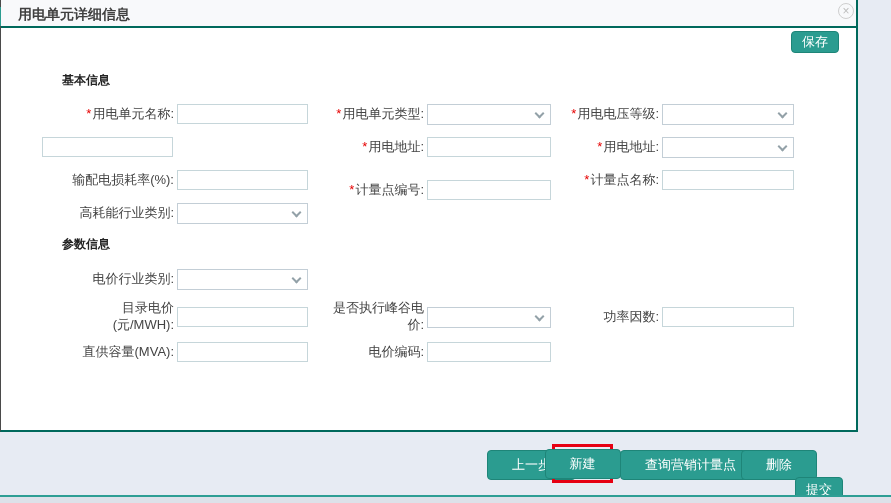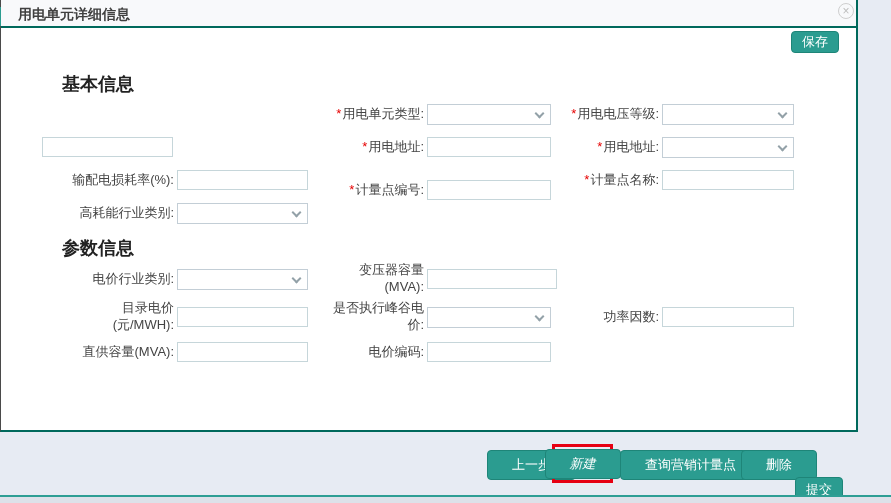--- a/index.html
+++ b/index.html
@@ -14,54 +14,58 @@
   .left-accent { position:absolute; left:0; top:7px; width:8px; height:19px; background:#2b9c90; }
 
   .close { position:absolute; left:838px; top:3px; width:16px; height:16px; border:1px solid #cfcfcf;
            border-radius:50%; color:#bdbdbd; font-size:12px; line-height:14px; text-align:center; cursor:pointer; }
 
   .tbtn { position:absolute; background:#2b9c90; color:#fff; font-size:13px; border:1px solid #1e8578;
           border-radius:4px; height:30px; padding:0 24px; display:flex; align-items:center;
           justify-content:center; cursor:pointer; white-space:nowrap; }
   .save { left:791px; top:31px; height:22px; padding:0 10px; }
 
-  .sect { position:absolute; font-size:18px; font-weight:bold; color:#222; }
+  .sect { position:absolute; font-size:12px; font-weight:bold; color:#222; }
 
   .f { position:absolute; display:flex; align-items:center; height:22px; }
   .f.tall { height:34px; }
   .lab { text-align:right; font-size:13px; color:#444; padding-right:3px; line-height:1.3; flex:none; }
   .req { color:#e60000; margin-right:1px; }
   .inp { height:20px; border:1px solid #c6d6da; background:#fff; font-size:12px; padding:1px 3px;
          outline:none; flex:none; }
   .sel { position:relative; height:21px; border:1px solid #c3ced6; background:#fff; flex:none; cursor:pointer; }
   .chev { position:absolute; right:7px; top:5px; width:7px; height:7px;
           border-right:2px solid #93a1a8; border-bottom:2px solid #93a1a8; transform:rotate(45deg); }
 
   .hl-box { position:absolute; left:552px; top:444px; width:61px; height:39px; border:3px solid #e60012;
             display:flex; align-items:center; justify-content:center; }
-  .hl-box .tbtn { position:static;font-style:italic; }
+  .hl-box .tbtn { position:static; }
 
   .bottom-strip { position:absolute; left:0; top:495px; width:891px; height:8px; background:#dde1e9;
                   border-top:2px solid #2e9e94; }
 </style>
 </head>
 <body>
 
 <div class="stage">
 
   <div class="panel"></div>
   <div class="left-accent"></div>
   <div class="titlebar"></div>
   <div class="title">用电单元详细信息</div>
   <div class="close">×</div>
 
   <div class="tbtn save">保存</div>
 
   <div class="sect" style="left:62px;top:72px">基本信息</div>
 
+  <div class="f" style="left:42px;top:103px">
+    <div class="lab" style="width:135px"><span class="req">*</span><span>用电单元名称:</span></div>
+    <input class="inp" style="width: 131px;" value="">
+  </div>
   <div class="f" style="left:317px;top:103px">
     <div class="lab" style="width:110px"><span class="req">*</span><span>用电单元类型:</span></div>
     <div class="sel" style="width:124px">
         <span class="chev"></span>
       </div>
   </div>
   <div class="f" style="left:552px;top:103px">
     <div class="lab" style="width:110px"><span class="req">*</span><span>用电电压等级:</span></div>
     <div class="sel" style="width:132px">
         <span class="chev"></span>
@@ -103,24 +107,20 @@
   </div>
 
   <div class="sect" style="left:62px;top:236px">参数信息</div>
 
   <div class="f tall" style="left:42px;top:262px">
     <div class="lab" style="width:135px"><span>电价行业类别:</span></div>
     <div class="sel" style="width:131px">
         <span class="chev"></span>
       </div>
   </div>
-  <div class="f tall" style="left:335px;top:262px">
-    <div class="lab" style="width:92px"><span>变压器容量(MVA):</span></div>
-    <input class="inp" style="width: 130px;" value="">
-  </div>
 
   <div class="f tall" style="left:95px;top:300px">
     <div class="lab" style="width:82px"><span>目录电价(元/MWH):</span></div>
     <input class="inp" style="width: 131px;" value="">
   </div>
   <div class="f tall" style="left:330px;top:300px">
     <div class="lab" style="width:97px"><span>是否执行峰谷电价:</span></div>
     <div class="sel" style="width:124px">
         <span class="chev"></span>
       </div>

